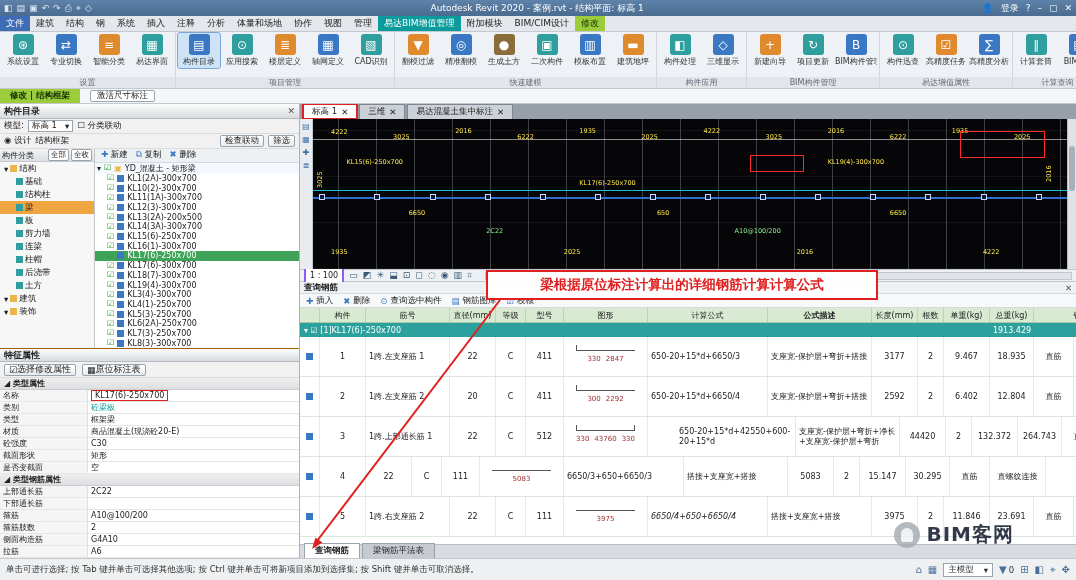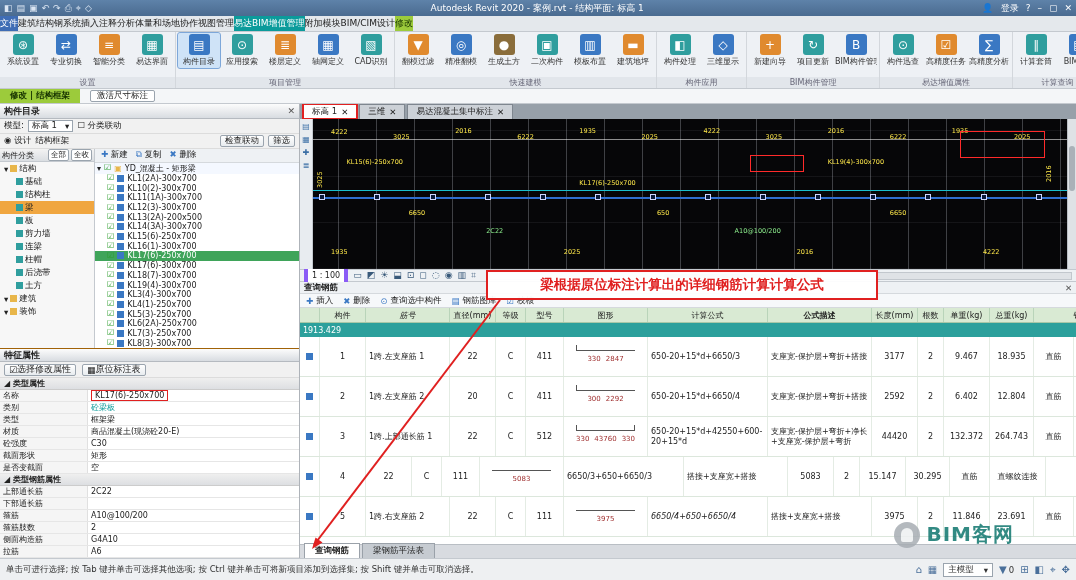--- a/index.html
+++ b/index.html
@@ -8,21 +8,21 @@
 
   
   .titlebar{height:16px;background:linear-gradient(#5e82a9,#4a6b90);color:#fff;display:flex;align-items:center;padding:0 4px;font-size:9px}
   .qat{display:flex;gap:4px;color:#dbe6f3;font-size:9px;align-items:center}
   .qat span{cursor:default}
   .title-text{flex:1;text-align:center;white-space:nowrap;overflow:hidden}
   .title-right{display:flex;gap:7px;align-items:center;font-size:9px}
 
   
   .menubar{height:16px;background:#e4e8ec;display:flex;align-items:stretch;font-size:9px;border-bottom:1px solid #c4c9cf;white-space:nowrap}
-  .menutab{padding:2px 0;display:flex;align-items:center;cursor:default}
+  .menutab{padding:2px 6px;display:flex;align-items:center;cursor:default}
   .menutab.file{background:#3f6db5;color:#fff}
   .menutab.active{background:#0b9b9b;color:#fff}
   .menutab.modify{background:#9ccb3b;color:#173300}
 
   
   .ribbon{height:57px;background:#eef1f5;display:flex;border-bottom:1px solid #c4c9cf;overflow:hidden}
   .rgroup{display:flex;flex-direction:column;border-right:1px solid #d3d7dc;flex:0 0 auto}
   .rbuttons{flex:1;display:flex;align-items:flex-start;padding:1px 2px;gap:1px}
   .rbtn{width:42px;display:flex;flex-direction:column;align-items:center;padding:1px 0;border-radius:2px;cursor:default}
   .rbtn .ricon{width:21px;height:21px;border-radius:3px;display:flex;align-items:center;justify-content:center;color:#fff;font-size:12px;line-height:1}
@@ -84,21 +84,21 @@
   .beam{position:absolute;left:13px;right:9px;top:52%;height:2px;background:#2f6fd0}
   .beam2{position:absolute;left:13px;right:9px;top:47%;height:1px;background:#19c0d0}
   .dimline{position:absolute;left:13px;right:9px;top:13%;height:1px;background:rgba(255,255,255,.55)}
   .colmark{position:absolute;width:6px;height:6px;border:1px solid #cfd6ff;background:#0a1a3a;z-index:4}
   .ann{position:absolute;font-size:6.5px;color:#ffe84a;white-space:nowrap;z-index:3}
   .ann.v{transform:rotate(-90deg);transform-origin:left top}
   .credbox{position:absolute;border:1px solid #ff2a2a;z-index:4}
   .vscroll{position:absolute;right:0;top:0;bottom:0;width:9px;background:#dfe2e6;border-left:1px solid #b9bec4;z-index:6}
   .vscroll .thumb{position:absolute;left:1px;right:1px;top:18%;height:30%;background:#aab1b8;border-radius:3px}
   .canvas-toolbar{height:13px;background:#eef1f4;border-top:1px solid #c4c9cf;border-bottom:1px solid #c4c9cf;display:flex;align-items:center;gap:5px;padding:0 4px;font-size:8px}
-  .scalebox{border:4px solid #8b5cf6;background:#fff;padding:0 4px;height:23px;display:flex;align-items:center}
+  .scalebox{border:2px solid #8b5cf6;background:#fff;padding:0 4px;height:23px;display:flex;align-items:center}
   .ctool{color:#3a5a7a;font-size:9px;line-height:1}
   .hscroll{flex:1;height:8px;background:#dfe2e6;border:1px solid #c2c7cd;margin-left:8px;position:relative}
   .hscroll .thumb{position:absolute;top:1px;bottom:1px;left:30%;width:25%;background:#aab1b8;border-radius:3px}
 
   
   .table-panel{flex:1;display:flex;flex-direction:column;background:#fff;overflow:hidden}
   .tp-title{height:12px;display:flex;align-items:center;padding:0 4px;font-size:8.5px;font-weight:bold;background:#eef1f4;border-bottom:1px solid #d5d9dd}
   .tp-title .x{margin-left:auto;color:#555}
   .tp-toolbar{height:14px;display:flex;align-items:center;gap:10px;padding:0 6px;background:#f6f8fa;border-bottom:1px solid #d5d9dd;font-size:8.5px}
   .tp-toolbar .ti{display:flex;gap:3px;align-items:center}
@@ -129,21 +129,21 @@
   .statusbar{height:22px;background:#eef0f2;border-top:1px solid #c4c9cf;display:flex;align-items:center;padding:0 6px;font-size:8.5px;color:#333}
   .sb-right{margin-left:auto;display:flex;align-items:center;gap:6px}
   .sb-ic{color:#4a6f9a;font-size:10px}
   .modelbox{border:1px solid #9aa4ae;background:#fff;height:14px;display:flex;align-items:center;gap:10px;padding:0 4px}
   .countbox{display:flex;align-items:center;gap:2px}
 
   
   .watermark{position:absolute;right:62px;bottom:32px;display:flex;align-items:center;gap:6px;z-index:45;opacity:.85}
   .wm-circle{width:26px;height:26px;border-radius:50%;background:#a7adb3;position:relative}
   .wm-circle::after{content:"";position:absolute;left:7px;top:6px;width:12px;height:14px;border-radius:6px 6px 2px 2px;background:#eef0f2}
-  .wm-text{font-size:20px;font-weight:bold;color:#0f766e;letter-spacing:1px}
+  .wm-text{font-size:20px;font-weight:bold;color:#0f172a;letter-spacing:1px}
 </style>
 </head>
 <body>
 
 <div class="titlebar">
   <div class="qat">
     <span>◧</span>
     <span>▤</span>
     <span>▣</span>
     <span>↶</span>
@@ -708,35 +708,36 @@
             <span>钢筋图库</span>
           </span>
           <span class="ti">
             <span class="ic">☑ </span>
             <span>校核</span>
           </span>
         </div>
       <div class="thead" id="table-head">
           <div class="hc" style="width: 20px;"></div>
           <div class="hc" style="width: 46px;">构件</div>
-          <div class="hc" style="width: 84px; font-style: italic;">筋号</div>
+          <div class="hc" style="width: 84px;">筋号</div>
           <div class="hc" style="width: 46px;">直径(mm)</div>
           <div class="hc" style="width: 30px;">等级</div>
           <div class="hc" style="width: 38px;">型号</div>
           <div class="hc" style="width: 84px;">图形</div>
           <div class="hc" style="width: 120px;">计算公式</div>
           <div class="hc" style="width: 104px; font-weight: bold;">公式描述</div>
           <div class="hc" style="width: 46px;">长度(mm)</div>
           <div class="hc" style="width: 26px;">根数</div>
           <div class="hc" style="width: 46px;">单重(kg)</div>
           <div class="hc" style="width: 44px;">总重(kg)</div>
           <div class="hc" style="width: 40px; margin-left: 36px;">钢筋归类</div>
           <div class="hc" style="width: 56px;">搭接形式</div>
         </div>
       <div class="grow" id="group-row">
+          <span style="width: 690px; padding-left: 4px;">▾ ☑ [1]KL17(6)-250x700</span>
           <span style="width: 44px; text-align: center;">1913.429</span>
         </div>
       <div class="trows" id="table-rows">
           <div class="trow">
             <div class="tc" style="width: 20px;">
               <span class="cube"></span>
             </div>
             <div class="tc" style="width: 46px;">1</div>
             <div class="tc left" style="width: 84px;">1跨.左支座筋 1</div>
             <div class="tc" style="width: 46px;">22</div>
@@ -799,21 +800,21 @@
             <div class="tc" style="width: 84px;">
               <div class="shape">
                 <div class="line tL tR"></div>
                 <div class="nums">
                   <span>330</span>
                   <span>43760</span>
                   <span>330</span>
                 </div>
               </div>
             </div>
-            <div class="tc left" style="width: 120px;">650-20+15*d+42550+600-20+15*d</div>
+            <div class="tc left" style="width: 120px; margin-left: 28px;">650-20+15*d+42550+600-20+15*d</div>
             <div class="tc left" style="width: 104px;">支座宽-保护层+弯折+净长+支座宽-保护层+弯折</div>
             <div class="tc" style="width: 46px;">44420</div>
             <div class="tc" style="width: 26px;">2</div>
             <div class="tc" style="width: 46px;">132.372</div>
             <div class="tc" style="width: 44px;">264.743</div>
             <div class="tc" style="width: 40px;">直筋</div>
             <div class="tc" style="width: 56px;">直螺纹连接</div>
           </div>
           <div class="trow">
             <div class="tc" style="width: 20px;">

